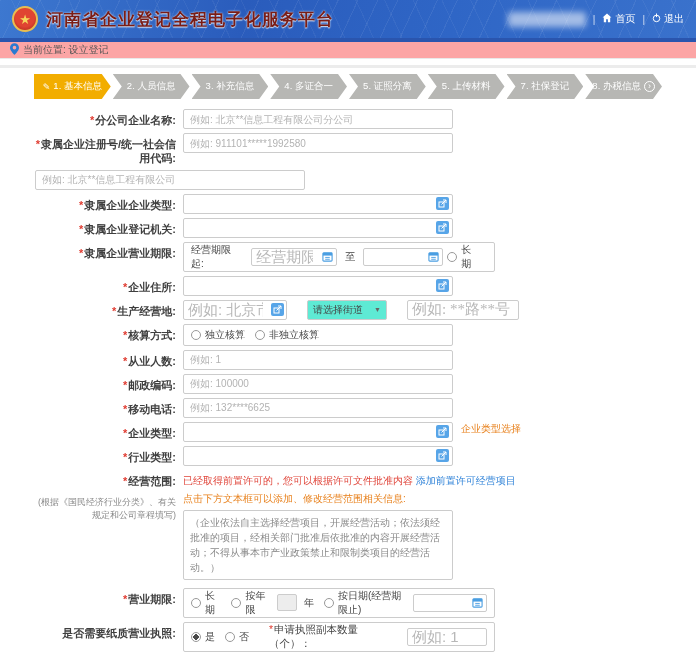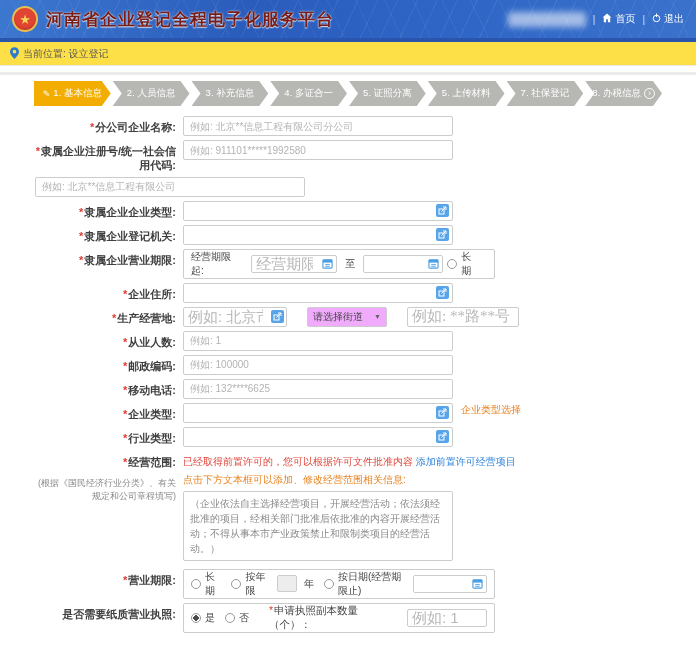--- a/index.html
+++ b/index.html
@@ -29,22 +29,22 @@
   .header-title {
     margin-left:8px; font-size:17px; font-weight:bold; letter-spacing:1px; color:#7a1d16;
     text-shadow:0 0 2px rgba(225,238,255,0.95), 0 1px 1px rgba(235,244,255,0.8); z-index:1;
   }
   .header-right { margin-left:auto; display:flex; align-items:center; gap:7px; color:#fff; font-size:10px; z-index:1; }
   .user-blur { width:78px; height:15px; border-radius:3px; background:rgba(255,255,255,0.55); filter:blur(3px); }
   .hdivider { color:rgba(255,255,255,0.75); }
   .hlink { display:flex; align-items:center; gap:3px; color:#fff; cursor:pointer; }
   
   .breadcrumb {
-    height:24px; display:flex; align-items:center; gap:4px; padding:0 10px;
-    font-size:10px; color:#555; background:#fde047; border-bottom:1px solid #e9e9e9;
+    height:17px; display:flex; align-items:center; gap:4px; padding:0 10px;
+    font-size:10px; color:#555; background:#fca5a5; border-bottom:1px solid #e9e9e9;
   }
   .gray-strip { height:3px; background:#ececec; margin-top:6px; }
   
   .steps { display:flex; gap:2px; margin:6px 34px 10px 34px; height:25px; }
   .step {
     flex:1; background:#b7b7b4; color:#fff; font-size:9.5px; display:flex; align-items:center;
     justify-content:center; gap:3px; white-space:nowrap; cursor:pointer;
     clip-path:polygon(0 0, calc(100% - 9px) 0, 100% 50%, calc(100% - 9px) 100%, 0 100%, 9px 50%);
   }
   .step.first { clip-path:polygon(0 0, calc(100% - 9px) 0, 100% 50%, calc(100% - 9px) 100%, 0 100%); }
@@ -84,21 +84,21 @@
   .radio.checked { background:radial-gradient(circle,#4a4a4a 0 2.6px,#fff 2.8px); }
   .ropt { margin-right:6px; }
   .mini-wrap { position:relative; display:inline-flex; align-items:center; }
   .mini {
     height:18px; border:1px solid #ccc; border-radius:2px; font-size:15px; padding:0 23px 0 4px;
     color:#555; font-family:inherit; outline:none; background:#fff;
   }
   .mini::placeholder { color:#b8b8b8; }
   .year-in { width:24px; height:17px; border:1px solid #ccc; background:#ededed; border-radius:2px; margin:0 3px; }
   .psel {
-    width:80px; height:20px; border:1px solid #ccc; border-radius:2px; background:#f0abfc;
+    width:80px; height:20px; border:1px solid #ccc; border-radius:2px; background:#5eead4;
     display:flex; align-items:center; justify-content:space-between; padding:0 5px;
     font-size:10px; color:#444; cursor:pointer;
   }
   .psel .caret { font-size:7px; color:#666; }
   .inline { display:flex; gap:20px; align-items:center; }
   .link-orange { color:#e8821e; font-size:10px; margin-left:8px; cursor:pointer; white-space:nowrap; }
   .notice-red { color:#e0453a; font-size:10px; line-height:1.4; padding-top:4px; }
   .link-blue { color:#2e82d8; cursor:pointer; }
   .notice-orange { color:#e8821e; font-size:10px; margin:4px 0 4px 0; }
   .scope-area {
@@ -280,20 +280,29 @@
           </span>
       </span>
       <div class="psel">
         <span>请选择街道</span>
         <span class="caret">▼</span>
       </div>
       <input class="mini" style="width: 112px; height: 20px; padding-right: 4px; font-family: Liberation Serif, serif;" placeholder="例如: **路**号">
     </div>
   </div>
 
+  <div class="row">
+    <div class="flabel"><span class="req">*</span><span>核算方式:</span></div>
+    <div class="radio-box">
+      <span class="radio"></span>
+      <span class="ropt">独立核算</span>
+      <span class="radio"></span>
+      <span class="ropt">非独立核算</span>
+    </div>
+  </div>
 
   <div class="row">
     <div class="flabel"><span class="req">*</span><span>从业人数:</span></div>
     <div class="ctl">
         <input class="tin" placeholder="例如: 1" style="">
       </div>
   </div>
 
   <div class="row">
     <div class="flabel"><span class="req">*</span><span>邮政编码:</span></div>

